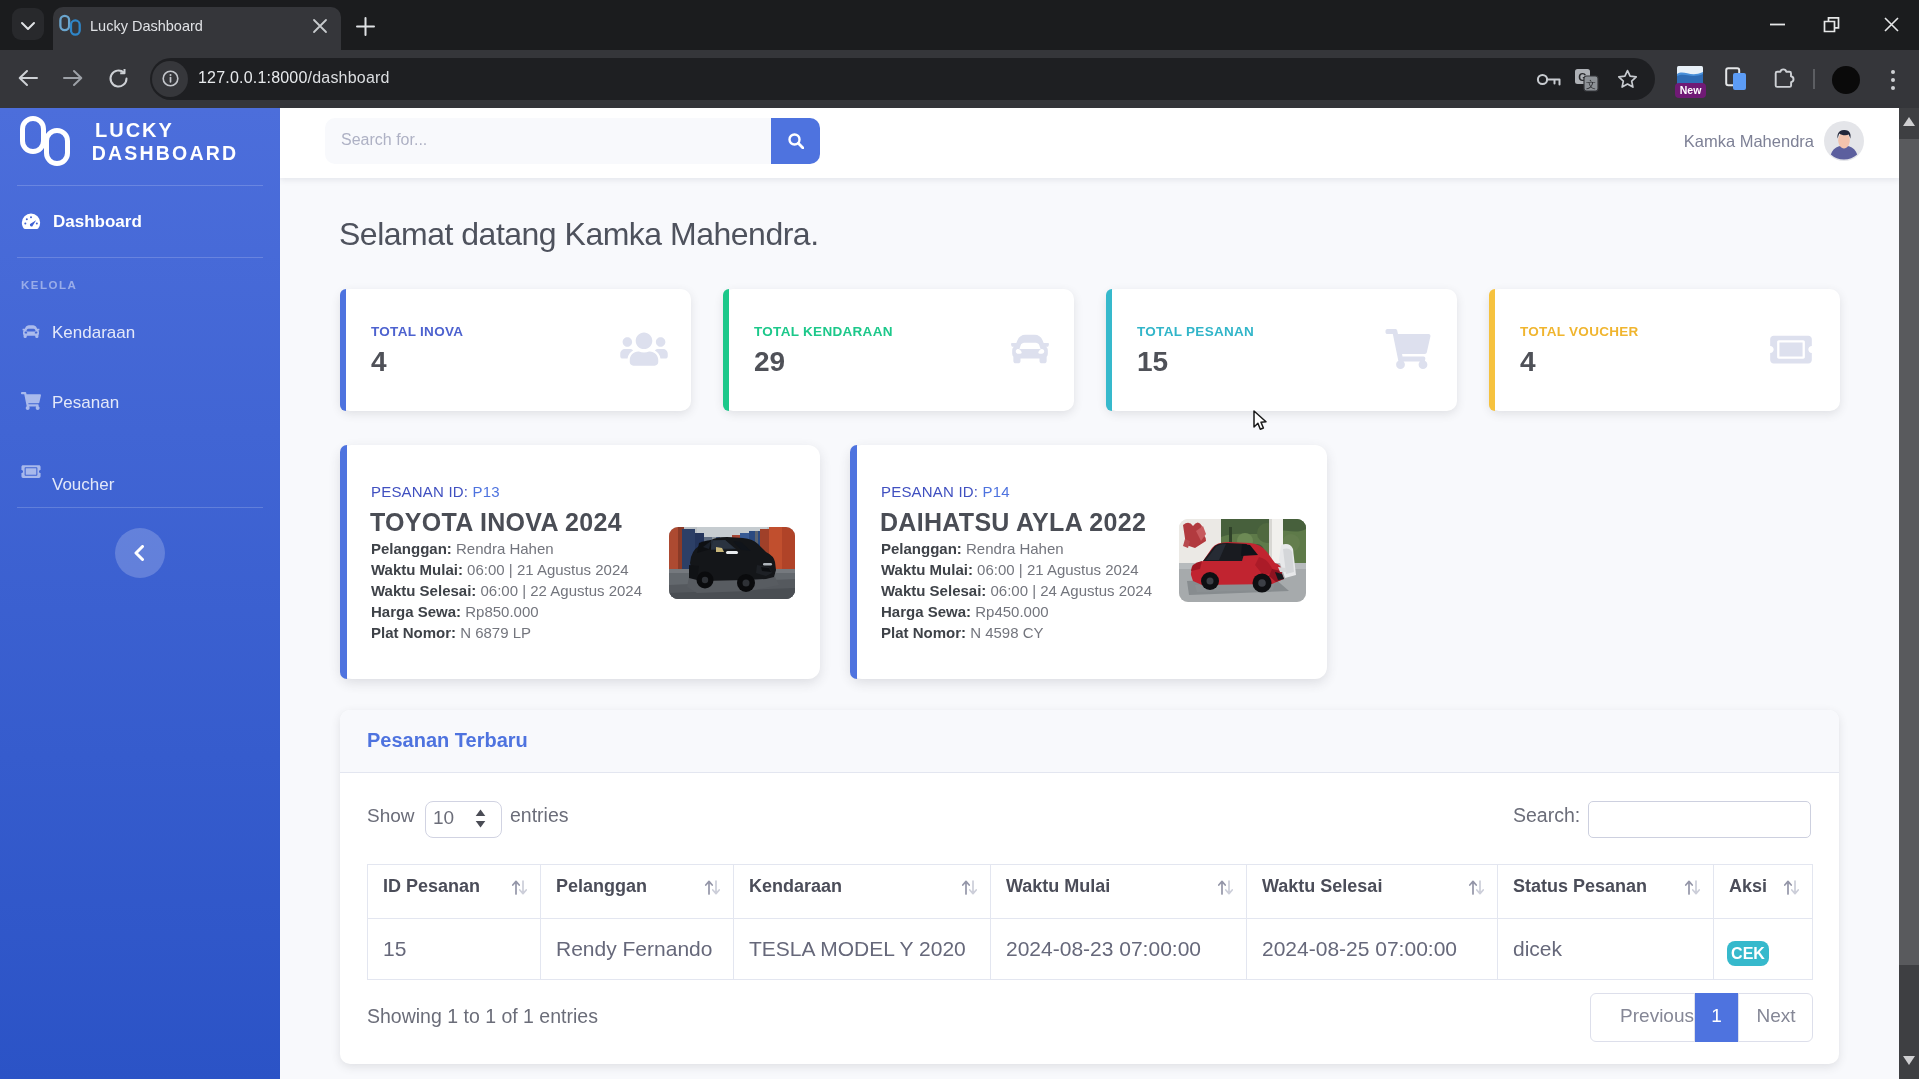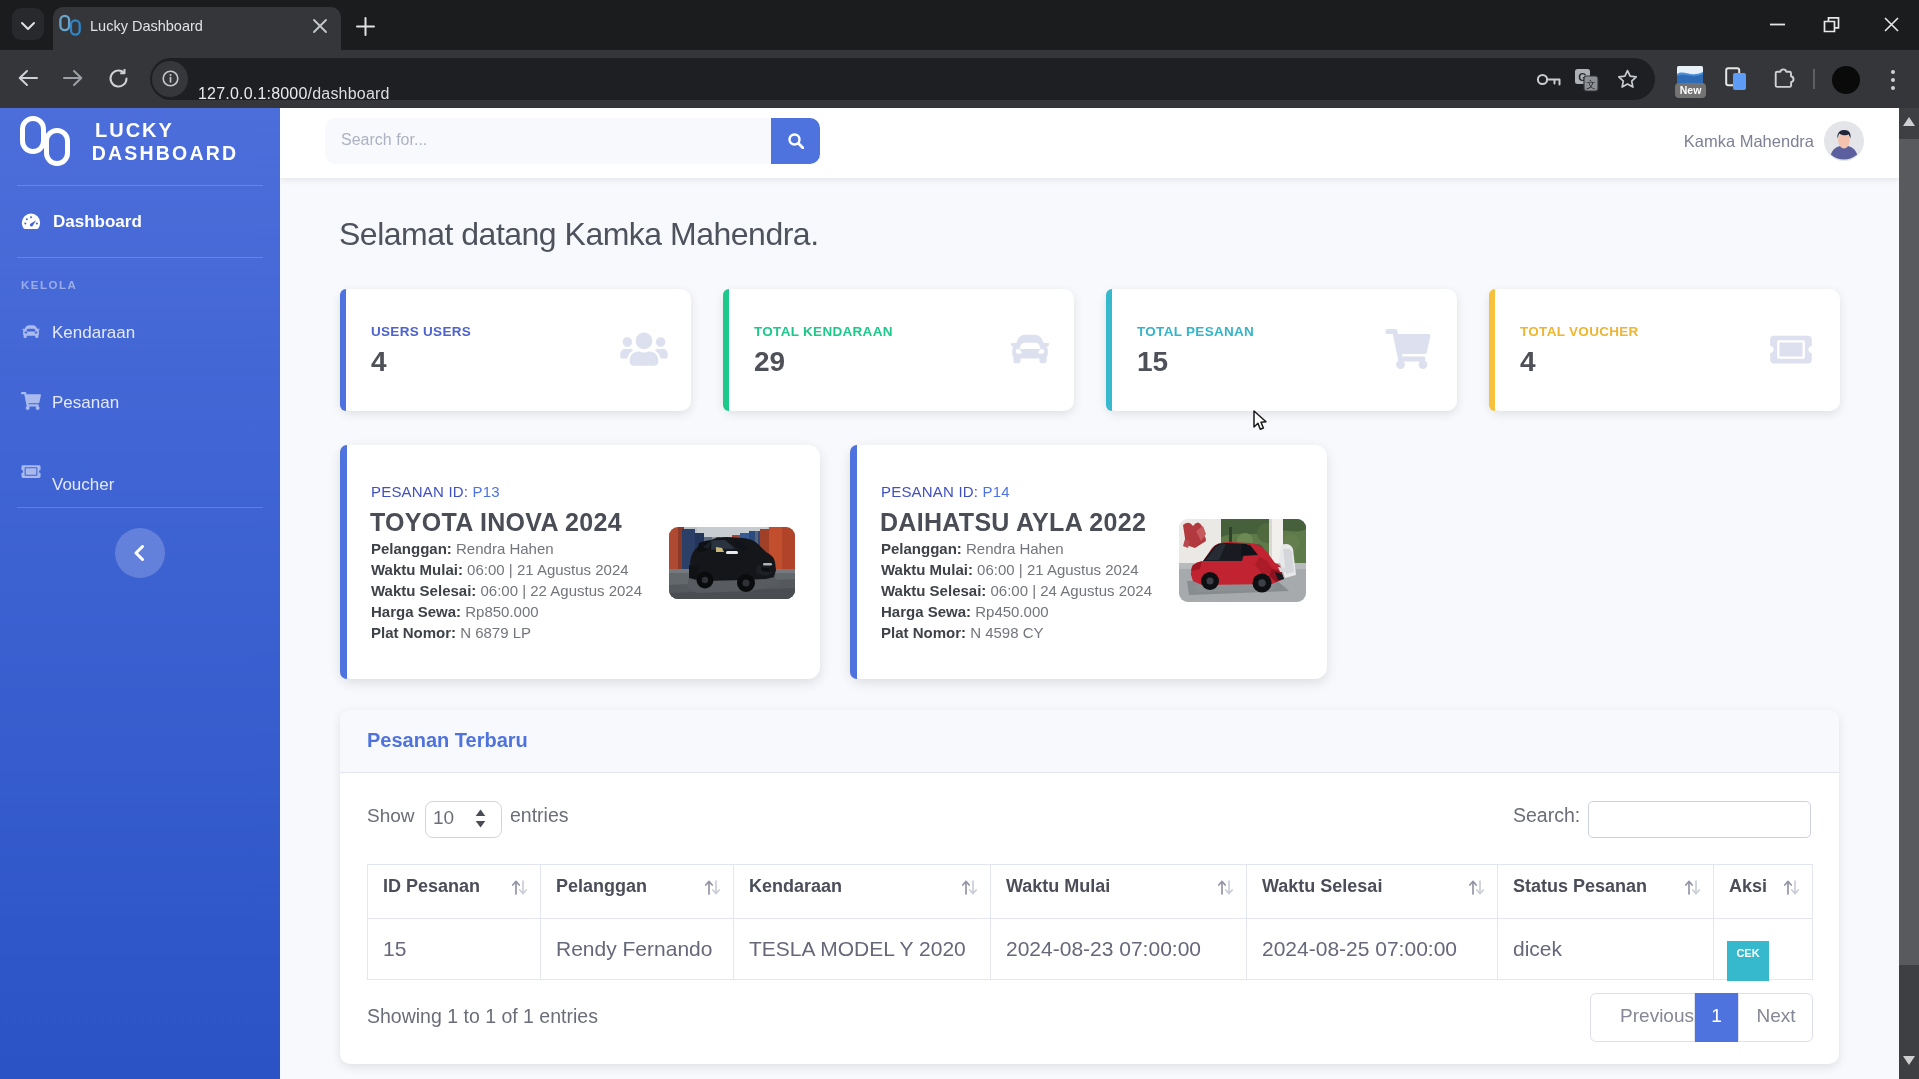--- a/index.html
+++ b/index.html
@@ -6,21 +6,21 @@
 body{width:1919px;height:1079px;overflow:hidden;position:relative;background:#f8f9fc;font-family:"Liberation Sans",sans-serif;}
 .abs{position:absolute;}
 
 #tabstrip{left:0;top:0;width:1919px;height:50px;background:#1b1c1e;}
 #toolbar{left:0;top:50px;width:1919px;height:58px;background:#35363a;}
 #tab{left:53px;top:7px;width:288px;height:43px;background:#35363a;border-radius:10px 10px 0 0;}
 #chevbtn{left:12px;top:8px;width:32px;height:32px;border-radius:9px;background:#28292c;}
 #tabtitle{left:90px;top:18px;color:#dfe1e4;font-size:14.5px;}
 #pill{left:150px;top:58px;width:1505px;height:42px;border-radius:21px;background:#1e1f22;}
 #infochip{left:152px;top:61px;width:36px;height:36px;border-radius:18px;background:#36373b;}
-#url{left:198px;top:69px;font-size:16px;color:#e8eaed;letter-spacing:0.2px;margin-top:16px;}
+#url{left:198px;top:69px;font-size:16px;color:#e8eaed;letter-spacing:0.2px;}
 #url .path{color:#dcdee1;}
 
 #pagebg{left:280px;top:108px;width:1619px;height:971px;background:#f8f9fc;}
 #sidebar{left:0;top:108px;width:280px;height:971px;background:linear-gradient(180deg,#4c6edb 0%,#2b53c6 100%);}
 #topbar{left:280px;top:108px;width:1619px;height:70px;background:#fff;box-shadow:0 2px 6px rgba(50,55,90,0.10);}
 .sdiv{left:17px;width:246px;height:1px;background:rgba(255,255,255,0.18);}
 #logotxt1{left:95px;top:120px;width:140px;text-align:left;color:#fff;font-weight:bold;font-size:20px;letter-spacing:2px;line-height:1;}
 #logotxt2{left:75px;top:144px;width:180px;text-align:center;color:#fff;font-weight:bold;font-size:19.5px;letter-spacing:2.2px;line-height:1;}
 .navtxt{color:rgba(255,255,255,0.85);font-size:17px;line-height:1;}
 #kelola{left:21px;top:279px;color:rgba(255,255,255,0.45);font-size:11.5px;font-weight:bold;letter-spacing:1.5px;}
@@ -51,21 +51,21 @@
 #selbox{left:425px;top:801px;width:77px;height:37px;border:1px solid #d1d3e2;border-radius:8px;box-sizing:border-box;background:#fff;}
 #selval{left:433px;top:808px;font-size:19px;color:#6b6d79;line-height:1;}
 #entries{left:510px;top:806px;font-size:19.5px;color:#6b6d79;line-height:1;}
 #searchlbl{left:1513px;top:806px;font-size:19.5px;color:#6b6d79;line-height:1;}
 #tsearch{left:1588px;top:801px;width:223px;height:37px;border:1px solid #cdd0df;border-radius:5px;box-sizing:border-box;background:#fff;}
 table.dt{position:absolute;left:367px;top:864px;border-collapse:collapse;table-layout:fixed;}
 table.dt th{padding:0 0 10px 15px;}table.dt td{padding:0 0 0 15px;}table.dt th,table.dt td{border:1px solid #e3e6f0;text-align:left;overflow:hidden;white-space:nowrap;}
 table.dt th{height:43px;font-size:18px;color:#4b4d59;font-weight:bold;position:relative;vertical-align:middle;}
 table.dt td{height:60px;font-size:21px;color:#66687a;font-weight:normal;}
 .sorti{position:absolute;right:12px;top:14px;}
-#cekbadge{left:1727px;top:941px;width:42px;height:40px;border-radius:0;background:#36b9cc;color:#fff;font-size:11px;font-weight:bold;text-align:center;line-height:25px;}
+#cekbadge{left:1727px;top:941px;width:42px;height:25px;border-radius:8px;background:#36b9cc;color:#fff;font-size:16px;font-weight:bold;text-align:center;line-height:25px;}
 #showing{left:367px;top:1007px;font-size:19.5px;color:#6b6d79;line-height:1;}
 #pager{left:1590px;top:993px;width:223px;height:49px;border:1px solid #dddfeb;border-radius:6px;box-sizing:border-box;background:#fff;}
 #pgprev{left:1590px;top:993px;width:104px;height:46px;line-height:46px;text-align:right;color:#858796;font-size:19px;}
 #pg1{left:1694px;top:993px;width:45px;height:49px;text-align:center;color:#fff;background:#4e73df;font-size:19px;line-height:46px;border-left:1px solid #dddfeb;border-right:1px solid #dddfeb;box-sizing:border-box;}
 #pgnext{left:1739px;top:993px;width:74px;height:46px;line-height:46px;text-align:center;color:#858796;font-size:19px;}
 
 #sbtrack{left:1899px;top:108px;width:20px;height:971px;background:#3e3f42;}
 #sbthumb{left:1899px;top:139px;width:20px;height:826px;background:#595a5d;}
 </style>
 </head>
@@ -135,21 +135,21 @@
 
 <svg class="abs" style="left:1617px;top:69px" width="21" height="20" viewBox="0 0 21 20">
     <path d="M10.5 1.6l2.6 5.6 6.1.7-4.5 4.2 1.2 6-5.4-3-5.4 3 1.2-6L1.8 7.9l6.1-.7z" fill="none" stroke="#c8cbd0" stroke-width="1.7" stroke-linejoin="round"></path>
   </svg>
 
 <svg class="abs" style="left:1677px;top:66px" width="26" height="18" viewBox="0 0 26 18">
 <rect width="26" height="18" rx="1.5" fill="#e9f1f8"></rect>
 <path d="M0 8c7-5 13 4 26-2v12H0z" fill="#4a90d9"></path>
 <path d="M0 10c8-4 14 3 26-2v10H0z" fill="#2f6cb5"></path>
 </svg>
-<div class="abs" style="left:1675px;top:83px;width:31px;height:15px;background:#737373;border-radius:4px;color:#fff;font-size:10.5px;font-weight:bold;text-align:center;line-height:15px;">New</div>
+<div class="abs" style="left:1675px;top:83px;width:31px;height:15px;background:#701a75;border-radius:4px;color:#fff;font-size:10.5px;font-weight:bold;text-align:center;line-height:15px;">New</div>
 
 <svg class="abs" style="left:1725px;top:67px" width="22" height="24" viewBox="0 0 22 24">
     <rect x="1.2" y="1.2" width="13" height="17" rx="2" fill="none" stroke="#e4e6e8" stroke-width="2"></rect>
     <rect x="8" y="6" width="13" height="17" rx="2" fill="#5c9cf5"></rect>
   </svg>
 
 <svg class="abs" style="left:1771px;top:66px" width="24" height="23" viewBox="0 0 24 23">
 <path d="M6.2 5.8h3.2a3 3 0 0 1 5.9 0h3.2q1.5 0 1.5 1.5v3a3 3 0 0 1 .1 5.9v3.2q0 1.5-1.5 1.5H6.2q-1.5 0-1.5-1.5V7.3q0-1.5 1.5-1.5z" fill="none" stroke="#ced1d5" stroke-width="1.9" stroke-linejoin="round"></path>
 </svg>
 <div class="abs" style="left:1813px;top:69px;width:2px;height:20px;background:#5c5e62;"></div>
@@ -223,21 +223,21 @@
 <div class="abs" id="welcome">Selamat datang Kamka Mahendra.</div>
 
 <div class="abs scard" style="left:340px;"></div>
 <div class="abs sbar" style="left:340px;background:#4e73df;"></div>
 <div class="abs scard" style="left:723px;"></div>
 <div class="abs sbar" style="left:723px;background:#1cc88a;"></div>
 <div class="abs scard" style="left:1106px;"></div>
 <div class="abs sbar" style="left:1106px;background:#36b9cc;"></div>
 <div class="abs scard" style="left:1489px;"></div>
 <div class="abs sbar" style="left:1489px;background:#f6c23e;"></div>
-<div class="abs slabel" style="left:371px;top:325px;color:#4d62cf;">USERS USERS</div>
+<div class="abs slabel" style="left:371px;top:325px;color:#4d62cf;">TOTAL INOVA</div>
 <div class="abs snum" style="left:371px;top:348px;">4</div>
 <div class="abs slabel" style="left:754px;top:325px;color:#1cc88a;">TOTAL KENDARAAN</div>
 <div class="abs snum" style="left:754px;top:348px;">29</div>
 <div class="abs slabel" style="left:1137px;top:325px;color:#31b5c9;">TOTAL PESANAN</div>
 <div class="abs snum" style="left:1137px;top:348px;">15</div>
 <div class="abs slabel" style="left:1520px;top:325px;color:#f0b52f;">TOTAL VOUCHER</div>
 <div class="abs snum" style="left:1520px;top:348px;">4</div>
 <svg class="abs" style="left:620px;top:330px" width="48" height="38" viewBox="0 0 640 512">
     <path fill="#dde0ee" d="M96 224c35.3 0 64-28.7 64-64s-28.7-64-64-64-64 28.7-64 64 28.7 64 64 64zm448 0c35.3 0 64-28.7 64-64s-28.7-64-64-64-64 28.7-64 64 28.7 64 64 64zm32 32h-64c-17.6 0-33.5 7.1-45.1 18.6 40.3 22.1 68.9 62 75.1 109.4h66c17.7 0 32-14.3 32-32v-32c0-35.3-28.7-64-64-64zm-256 0c61.9 0 112-50.1 112-112S381.9 32 320 32 208 82.1 208 144s50.1 112 112 112zm76.8 32h-8.3c-20.8 10-43.9 16-68.5 16s-47.6-6-68.5-16h-8.3C179.6 288 128 339.6 128 403.2V432c0 26.5 21.5 48 48 48h288c26.5 0 48-21.5 48-48v-28.8c0-63.6-51.6-115.2-115.2-115.2zm-223.7-13.4C161.5 263.1 145.6 256 128 256H64c-35.3 0-64 28.7-64 64v32c0 17.7 14.3 32 32 32h65.9c6.3-47.4 34.9-87.3 75.2-109.4z"></path>
   </svg>

